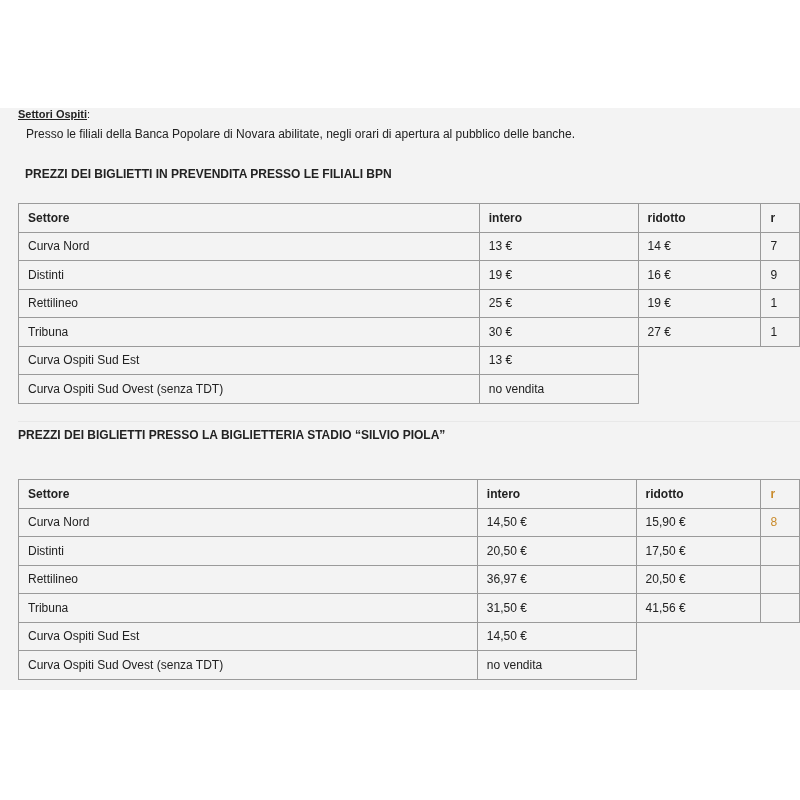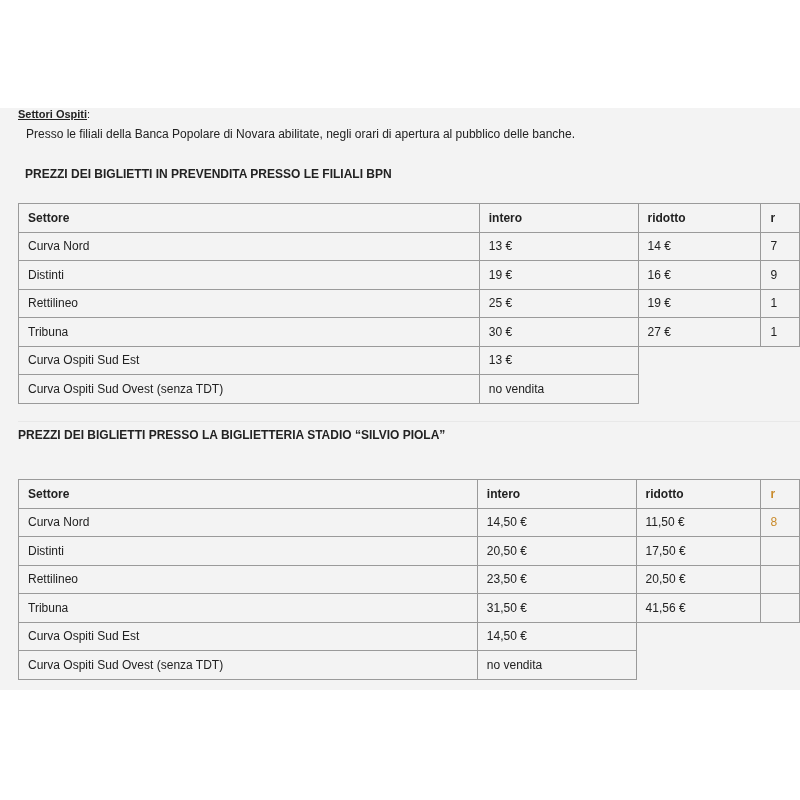--- a/index.html
+++ b/index.html
@@ -93,32 +93,32 @@
   <tbody>
       <tr>
     <th>Settore</th>
     <th>intero</th>
     <th>ridotto</th>
     <th class="accent">r</th>
   </tr>
   <tr>
     <td>Curva Nord</td>
     <td>14,50 €</td>
-    <td>11,50 €</td>
+    <td>15,90 €</td>
     <td class="accent">8</td>
   </tr>
   <tr>
     <td>Distinti</td>
     <td>20,50 €</td>
     <td>17,50 €</td>
     <td></td>
   </tr>
   <tr>
     <td>Rettilineo</td>
-    <td>23,50 €</td>
+    <td>36,97 €</td>
     <td>20,50 €</td>
     <td></td>
   </tr>
   <tr>
     <td>Tribuna</td>
     <td>31,50 €</td>
     <td>41,56 €</td>
     <td></td>
   </tr>
   <tr>

